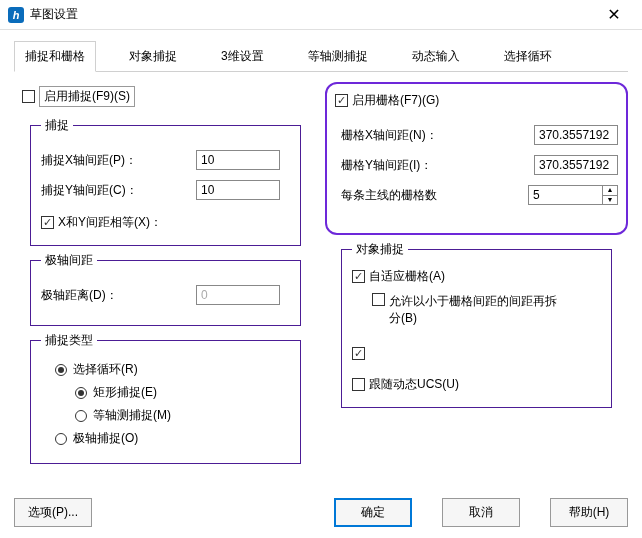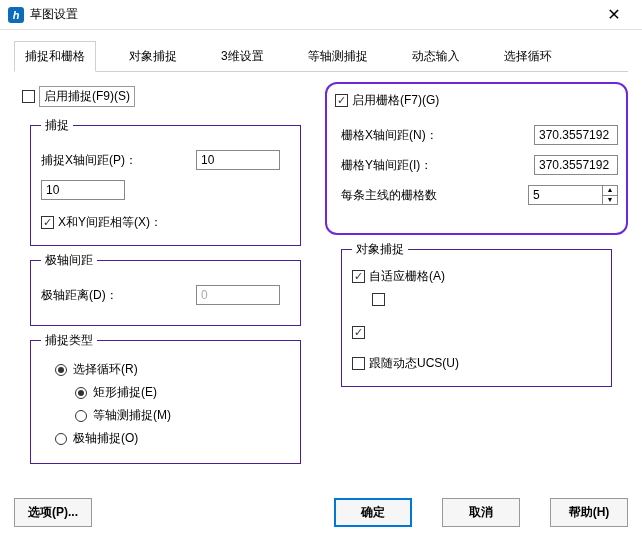--- a/index.html
+++ b/index.html
@@ -172,21 +172,20 @@
     padding: 18px 14px 10px 14px;
     gap: 30px;
   }
   .btn {
     min-width: 78px;
     padding: 5px 12px;
     border: 1px solid #999;
     background: #f6f6f6;
     cursor: pointer;
     text-align: center;
-    font-weight: bold;
   }
   .btn.default { border: 1px solid #0078d7; box-shadow: 0 0 0 1px #0078d7 inset; }
   .spacer { flex: 1; }
 </style>
 </head>
 <body>
 
 <div class="titlebar">
   <div class="titlebar-icon">
       <span>h</span>
@@ -213,20 +212,21 @@
         <span class="border-label">启用捕捉(F9)(S)</span>
       </div>
 
       <fieldset>
         <legend>捕捉</legend>
         <div class="form-row">
           <span class="form-label">捕捉X轴间距(P)：</span>
           <input class="text-input" value="10" style="">
         </div>
         <div class="form-row">
+          <span class="form-label">捕捉Y轴间距(C)：</span>
           <input class="text-input" value="10" style="">
         </div>
         <div class="checkbox-row" style="padding-left:0;margin-top:8px;">
           <span class="checkbox checked"></span>
           <span>X和Y间距相等(X)：</span>
         </div>
       </fieldset>
 
       <fieldset>
         <legend>极轴间距</legend>
@@ -286,20 +286,21 @@
       </div>
 
       <fieldset>
         <legend>对象捕捉</legend>
         <div class="checkbox-row" style="padding-left:0;">
           <span class="checkbox checked"></span>
           <span>自适应栅格(A)</span>
         </div>
         <div class="checkbox-row" style="padding-left:20px;align-items:flex-start;">
           <span class="checkbox"></span>
+          <span style="max-width:170px;">允许以小于栅格间距的间距再拆分(B)</span>
         </div>
         <div class="checkbox-row" style="padding-left:0;margin-top:12px;">
           <span class="checkbox checked"></span>
         </div>
         <div class="checkbox-row" style="padding-left:0;margin-top:8px;">
           <span class="checkbox"></span>
           <span>跟随动态UCS(U)</span>
         </div>
       </fieldset>
     </div>

